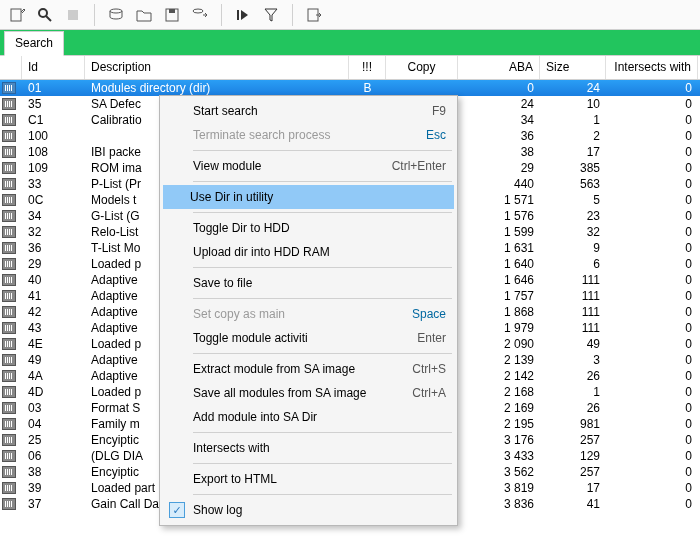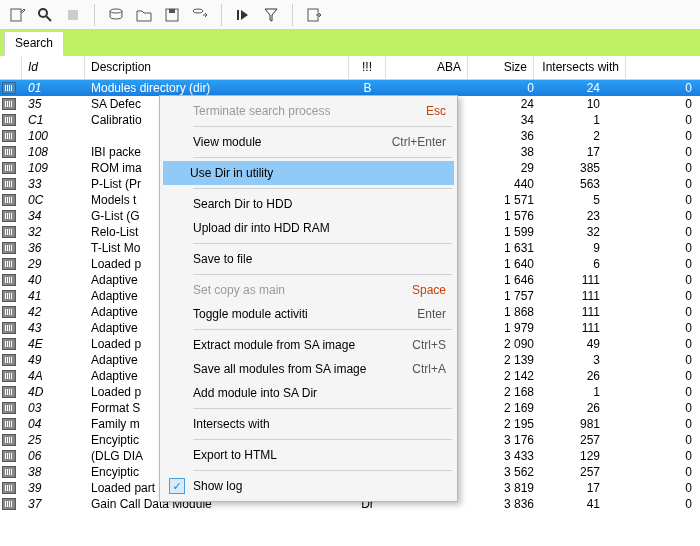--- a/index.html
+++ b/index.html
@@ -1,47 +1,47 @@
 <!DOCTYPE html>
 <html><head>
 <meta charset="utf-8">
 <style>
   * { box-sizing: border-box; margin: 0; padding: 0; }
   body { font-family: "Segoe UI", Tahoma, sans-serif; font-size: 12px; background: #fff; color: #000; width: 700px; height: 546px; overflow: hidden; user-select: none; }
   .toolbar { height: 30px; border-bottom: 1px solid #d0d0d0; display: flex; align-items: center; padding: 0 4px; gap: 2px; background: #fafafa; }
   .toolbar .tbtn { width: 26px; height: 24px; display: flex; align-items: center; justify-content: center; border: 1px solid transparent; }
   .toolbar .sep { width:1px; height:22px; background:#d0d0d0; margin:0 6px; }
-  .tabrow { height: 26px; display:flex; align-items:flex-end; padding:0 4px; border-bottom:1px solid #d0d0d0; background:#bef264; }
+  .tabrow { height: 26px; display:flex; align-items:flex-end; padding:0 4px; border-bottom:1px solid #d0d0d0; background:#22c55e; }
   .tab { padding:4px 10px 5px; border:1px solid #d0d0d0; border-bottom:1px solid #fff; background:#fff; position:relative; top:1px; }
   .grid-header { display:flex; height:24px; border-bottom:1px solid #d0d0d0; background:#fff; }
   .gh { border-right:1px solid #e0e0e0; padding:4px 6px 0; font-weight:400; white-space:nowrap; overflow:hidden; }
   .rows { position:relative; }
   .row { display:flex; height:16px; line-height:16px; }
   .row.sel { background:#0a84ff; background:linear-gradient(#2a9ef5,#1a7ee0); color:#fff; }
   .row.sel .cell { color:#fff; }
   .cell { padding:0 6px; overflow:hidden; white-space:nowrap; }
   .c-icon { width:22px; flex:0 0 22px; padding:0 2px; display:flex; align-items:center; }
-  .c-id { width:63px; flex:0 0 63px;font-style:italic; }
+  .c-id { width:63px; flex:0 0 63px; }
   .c-desc { width:264px; flex:0 0 264px; }
   .c-exc { width:37px; flex:0 0 37px; text-align:center; }
   .c-copy { width:72px; flex:0 0 72px; text-align:center; }
   .c-aba { width:82px; flex:0 0 82px; text-align:right; }
   .c-size { width:66px; flex:0 0 66px; text-align:right; }
   .c-int { width:92px; flex:0 0 92px; text-align:right; }
   .gh.c-icon { width:22px; }
   .module-icon { width:14px; height:12px; background:#888; border:1px solid #555; position:relative; }
   .module-icon::after { content:""; position:absolute; inset:2px; background:repeating-linear-gradient(90deg,#fff 0 1px,transparent 1px 2px); }
   .module-icon.sel { background:#4a88c0; border-color:#2a65a0; }
   
   .menu { position:absolute; left:159px; top:95px; width:299px; background:#f5f5f5; border:1px solid #b8b8b8; box-shadow:3px 3px 6px rgba(0,0,0,.25); padding:3px; }
   .mitem { display:flex; align-items:center; height:24px; padding:0 8px 0 30px; position:relative; }
   .mitem.hilite { background:#91c9f7;padding-left:27px; }
   .mitem.disabled { color:#9a9a9a;gap:22px; }
   .mitem .mshort { margin-left:auto; color:#555; }
-  .mitem.disabled .mshort { color:#c2410c; }
+  .mitem.disabled .mshort { color:#0369a1; }
   .msep { height:1px; background:#d0d0d0; margin:3px 2px 3px 30px; }
   .mcheck { position:absolute; left:6px; width:16px; height:16px; border:1px solid #4a9edb; background:#d7ecfb; display:flex; align-items:center; justify-content:center; color:#2a7ac0; font-size:11px; }
   svg { display:block; }
 </style>
 </head>
 <body>
 
 <div class="toolbar">
   <div class="tbtn">
       <svg width="16" height="16">
@@ -107,22 +107,23 @@
 
 <div class="tabrow">
   <div class="tab">Search</div>
 </div>
 
 <div class="grid-header">
   <div class="gh c-icon"></div>
   <div class="gh c-id">Id</div>
   <div class="gh c-desc">Description</div>
   <div class="gh c-exc">!!!</div>
+  <div class="gh c-copy" style="text-align:center">Copy</div>
   <div class="gh c-aba" style="text-align:right">ABA</div>
-  <div class="gh c-size" style="text-align:right">Size</div>
+  <div class="gh c-size" style="text-align:left">Size</div>
   <div class="gh c-int" style="text-align:right">Intersects with</div>
 </div>
 
 <div class="rows" id="rows">
     <div class="row sel">
       <div class="cell c-icon">
         <div class="module-icon sel"></div>
       </div>
       <div class="cell c-id">01</div>
       <div class="cell c-desc">Modules directory (dir)</div>
@@ -440,36 +441,40 @@
       <div class="cell c-desc">Gain Call Data Module</div>
       <div class="cell c-exc">Dr</div>
       <div class="cell c-copy"></div>
       <div class="cell c-aba">3 836</div>
       <div class="cell c-size">41</div>
       <div class="cell c-int">0</div>
     </div>
   </div>
 
 <div class="menu" id="menu">
+    <div class="mitem">
+      <span>Start search</span>
+      <span class="mshort">F9</span>
+    </div>
     <div class="mitem disabled">
       <span>Terminate search process</span>
       <span class="mshort">Esc</span>
     </div>
     <div class="msep"></div>
     <div class="mitem">
       <span>View module</span>
       <span class="mshort">Ctrl+Enter</span>
     </div>
     <div class="msep"></div>
     <div class="mitem hilite">
       <span>Use Dir in utility</span>
     </div>
     <div class="msep"></div>
     <div class="mitem">
-      <span>Search Dir to HDD</span>
+      <span>Toggle Dir to HDD</span>
     </div>
     <div class="mitem">
       <span>Upload dir into HDD RAM</span>
     </div>
     <div class="msep"></div>
     <div class="mitem">
       <span>Save to file</span>
     </div>
     <div class="msep"></div>
     <div class="mitem disabled">

